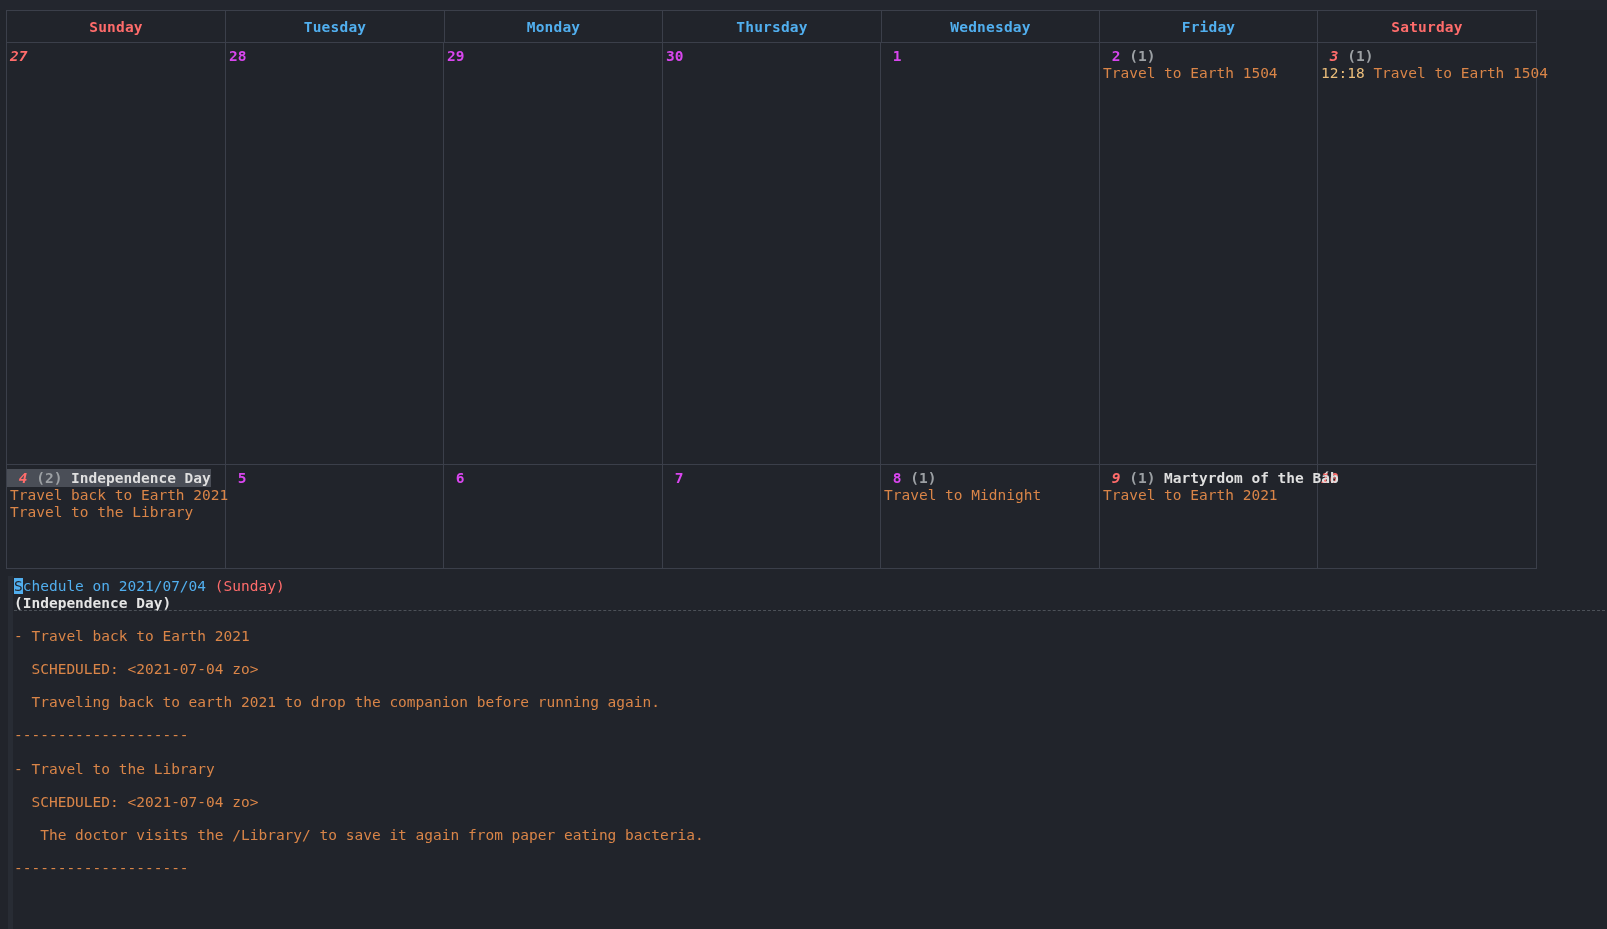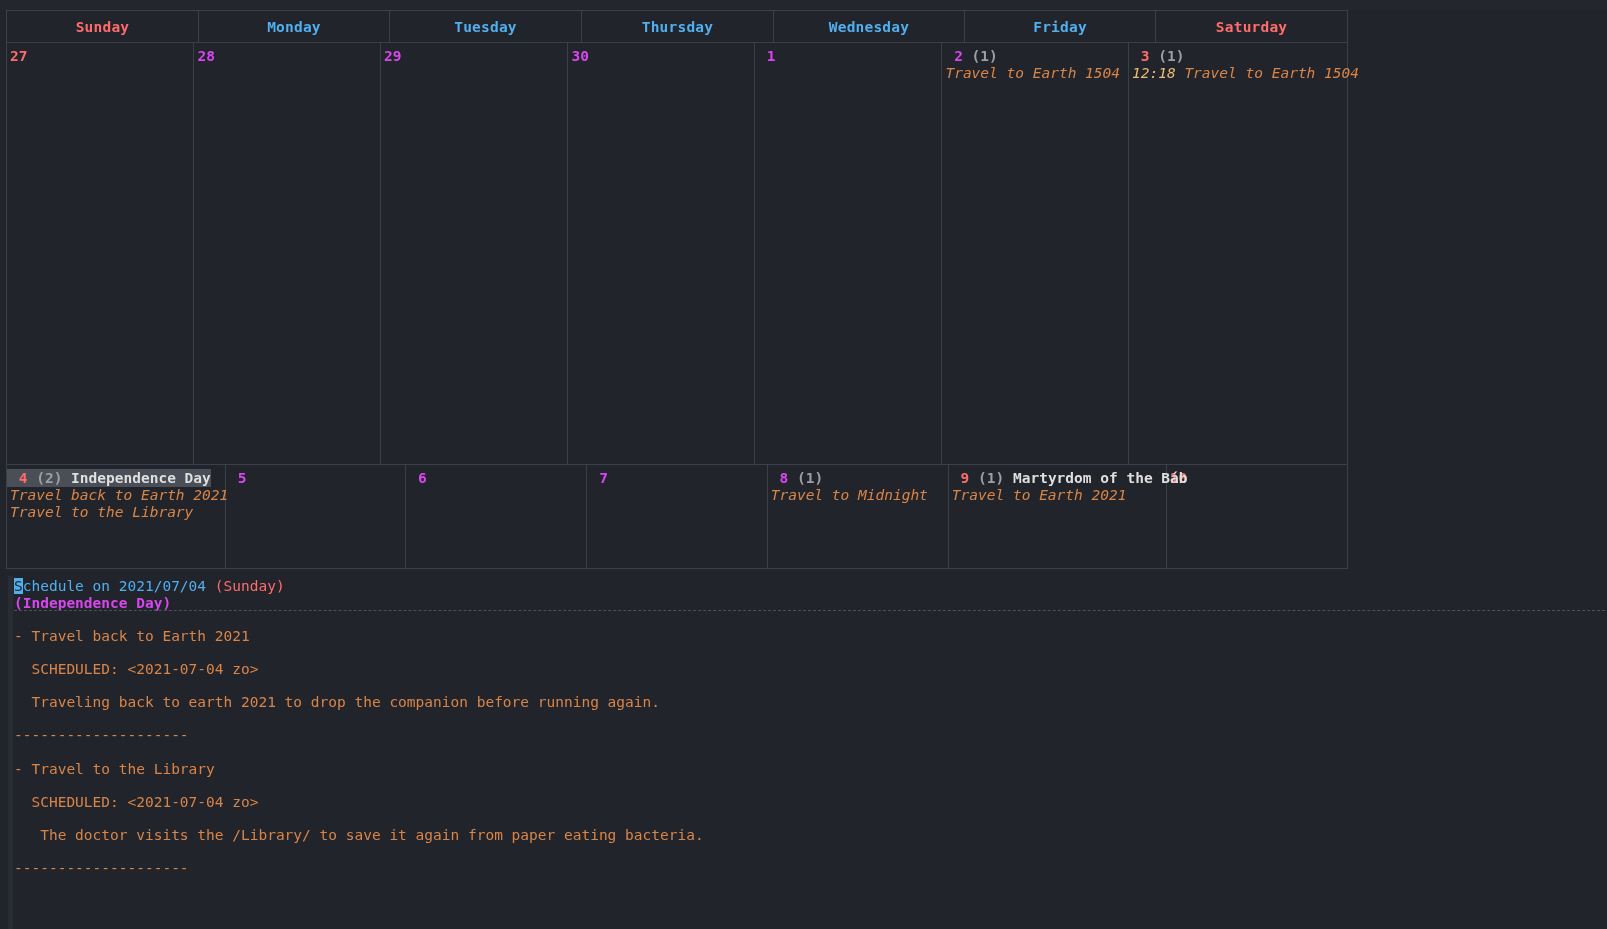--- a/index.html
+++ b/index.html
@@ -11,21 +11,21 @@
     overflow: hidden;
   }
   #root { position: relative; width: 1607px; height: 929px; background: #21242b; }
 
   
   .top-strip { height: 10px; background: #23262e; }
 
   
   .cal {
     position: absolute; left: 6px; top: 10px;
-    width: 1342px;
+    width: 1531px;
     border-top: 1px solid #3b3f4a;
     border-left: 1px solid #3b3f4a;
   }
   .cal-row { display: flex; }
   .cal-cell {
     border-right: 1px solid #3b3f4a;
     border-bottom: 1px solid #3b3f4a;
     position: relative;
     overflow: visible;
   }
@@ -55,36 +55,35 @@
   .wk-row2 .cal-cell { height: 104px; }
   .dayline {
     font-size: 14.5px;
     line-height: 18px;
     white-space: pre;
     padding-left: 3px;
     margin-top: 4px;
     font-weight: bold;
   }
   .dayline .dnum { color: #d946ef; }
-  .dayline .dnum.weekend { color: #ff6c6b; }
+  .dayline .dnum.weekend { color: #ff6c6b; font-style: italic; }
   .dayline .dcount { color: #9ca0a4; font-weight: bold; }
   .dayline .dholiday { color: #dfdfdf; font-weight: bold; }
 
   .dayline.selected {
     background: #4a4e57;
     display: inline-block;
   }
 
   .evtline {
     font-size: 14.5px;
     line-height: 16.5px;
     white-space: pre;
     padding-left: 3px;
     color: #da8548;
-    font-style: italic;
   }
   .evtline .etime { color: #ecbe7b; }
   .evtline .etext { color: #da8548; }
 
   
   .spill { position: relative; z-index: 5; }
 
   
   .sched {
     position: absolute;
@@ -101,21 +100,21 @@
     font-size: 14.5px;
     line-height: 16.6px;
     white-space: pre;
     padding-left: 6px;
     color: #da8548;
     position: relative;
   }
   .sline.blank { color: transparent; }
   .s-blue { color: #51afef; }
   .s-pink { color: #ff6c6b; }
-  .s-white { color: #d946ef; font-weight: bold; }
+  .s-white { color: #e5e5e5; font-weight: bold; }
   .cursor {
     background: #51afef;
     color: #21242b;
   }
   .sep-rule {
     position: absolute;
     left: 6px; right: 0; top: 34px;
     height: 0;
     border-top: 1px dashed #4c5158;
   }
@@ -128,25 +127,25 @@
 <div id="root">
 
   <div class="top-strip"></div>
 
   <div class="cal">
 
     <div class="cal-row hdr-row">
       <div class="cal-cell c0">
         <span class="hdr-label dow-weekend">Sunday</span>
       </div>
+      <div class="cal-cell c2">
+        <span class="hdr-label dow-weekday">Tuesday</span>
+      </div>
       <div class="cal-cell c1">
         <span class="hdr-label dow-weekday">Monday</span>
-      </div>
-      <div class="cal-cell c2">
-        <span class="hdr-label dow-weekday">Tuesday</span>
       </div>
       <div class="cal-cell c4">
         <span class="hdr-label dow-weekday">Thursday</span>
       </div>
       <div class="cal-cell c3">
         <span class="hdr-label dow-weekday">Wednesday</span>
       </div>
       <div class="cal-cell c5">
         <span class="hdr-label dow-weekday">Friday</span>
       </div>

